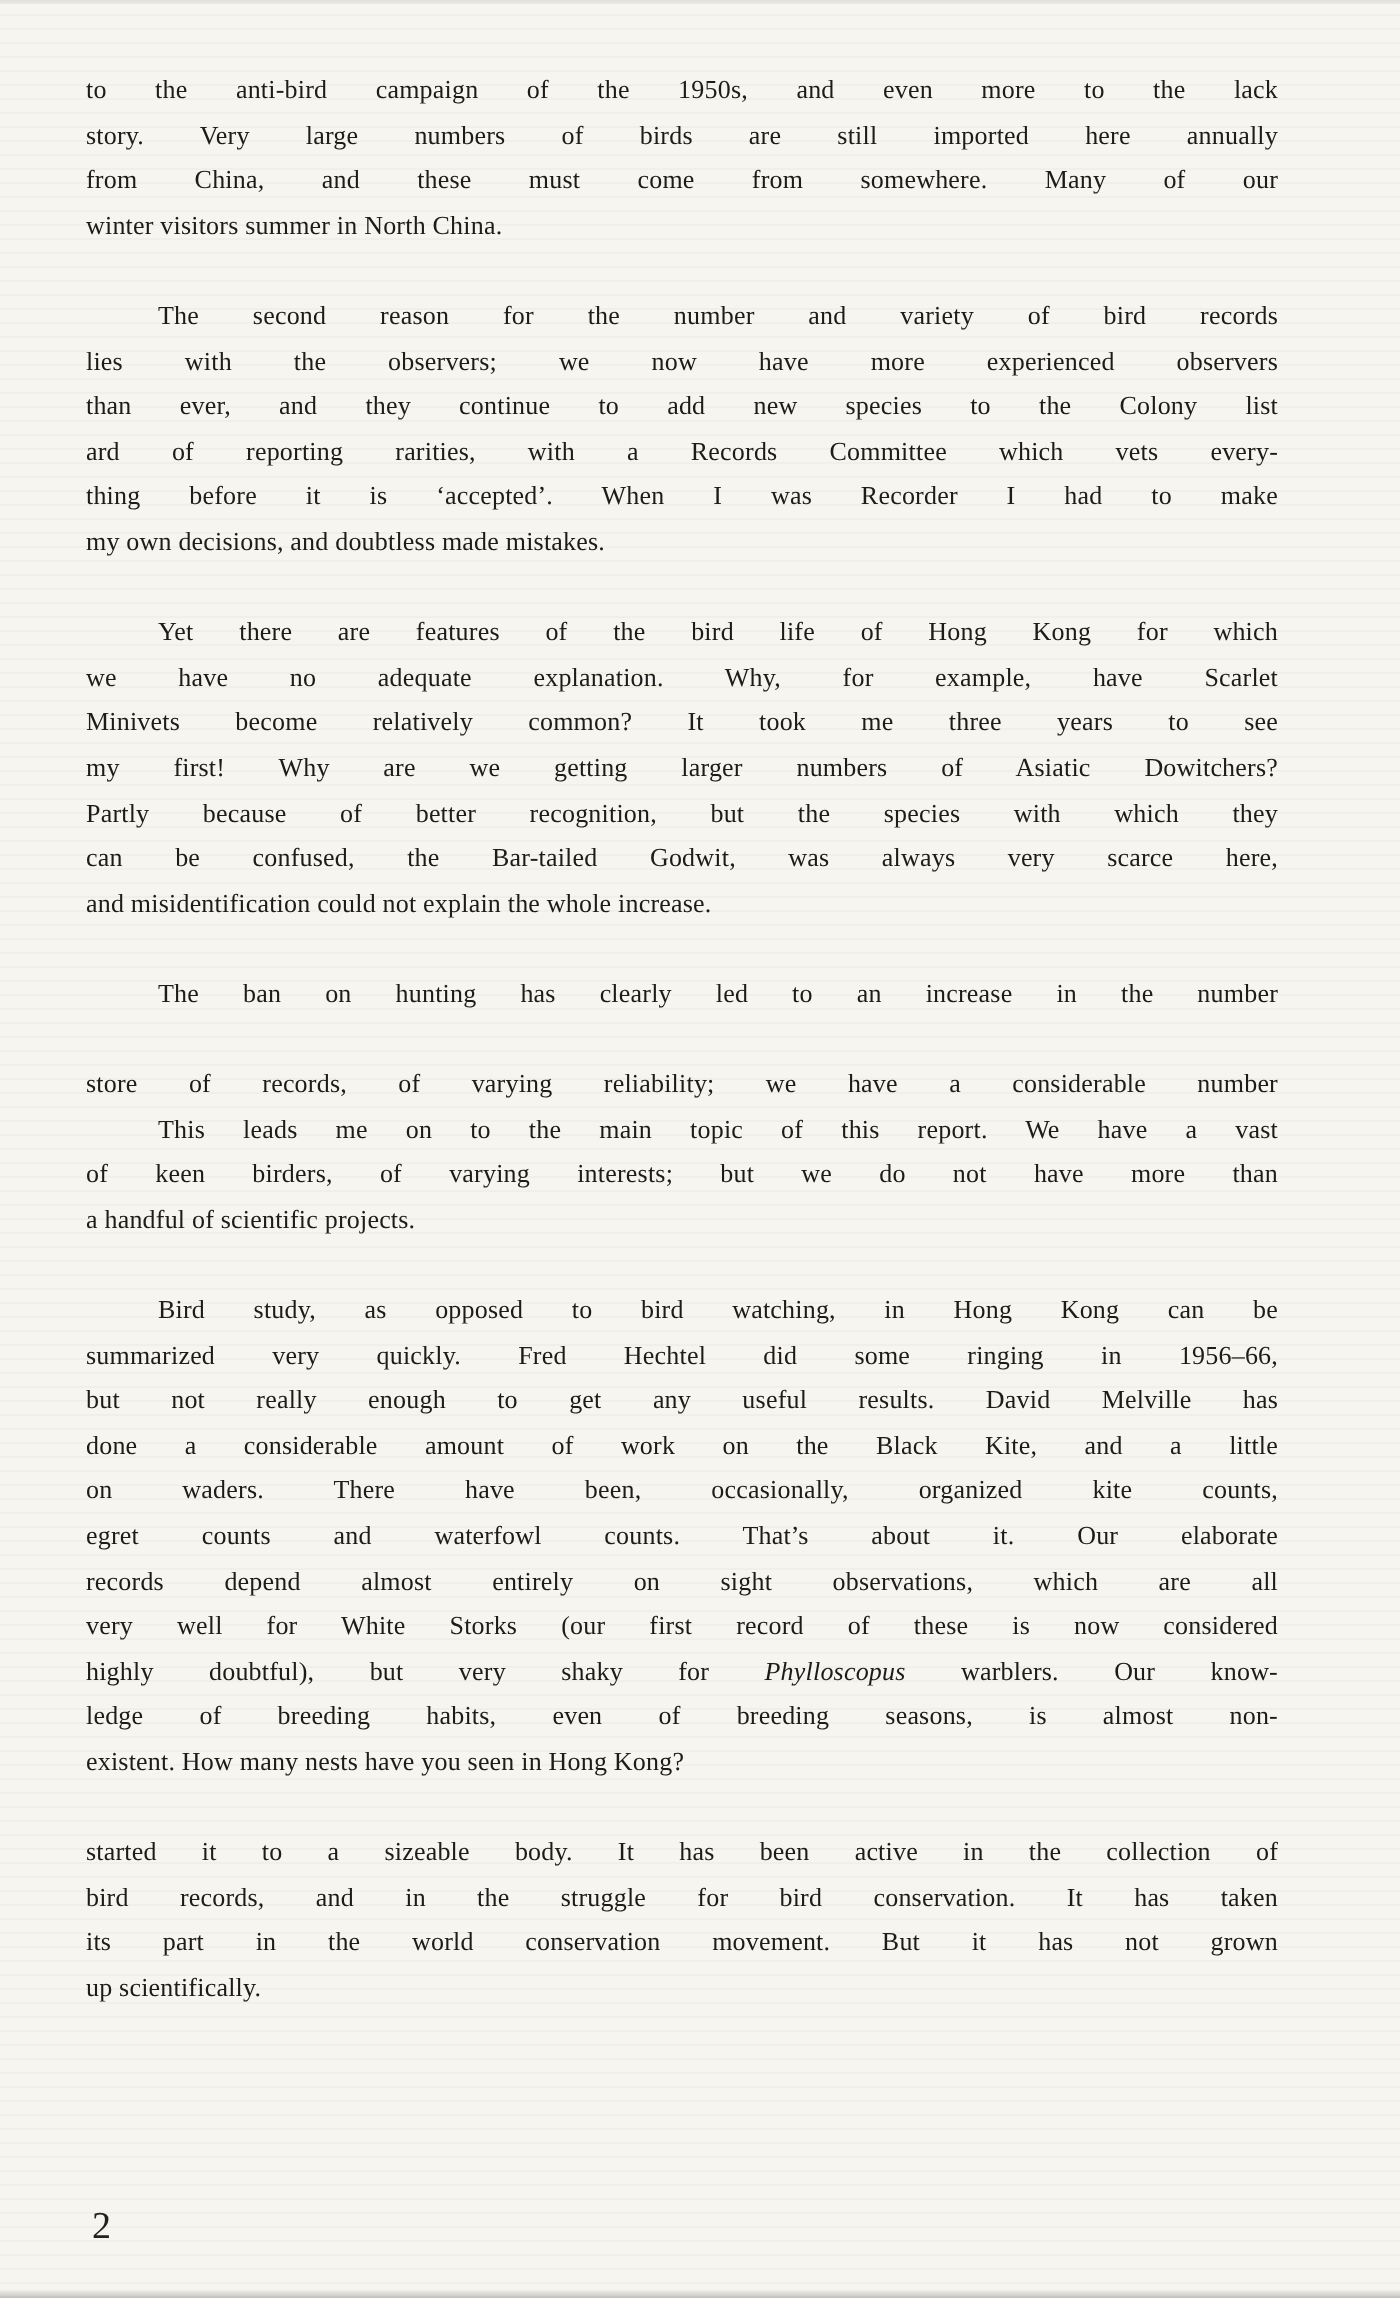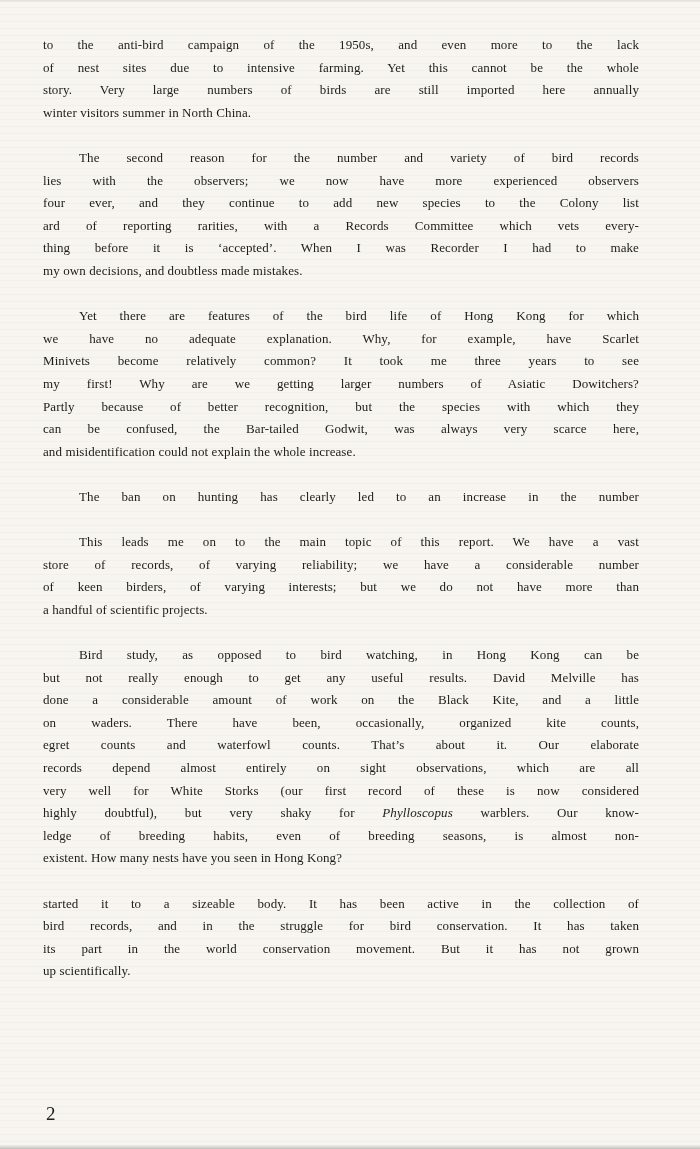--- a/index.html
+++ b/index.html
@@ -74,52 +74,53 @@
   }
 </style>
 </head>
 <body>
 
 <div class="page">
   <div class="page-edge-top"></div>
   <main class="text-block">
       <div class="paragraph">
         <div class="line"><span>to the anti-bird campaign of the 1950s, and even more to the lack</span></div>
-        <div class="line"><span>of nest sites due to intensive farming. Yet this cannot be the whole</span></div>
         <div class="line"><span>story. Very large numbers of birds are still imported here annually</span></div>
+        <div class="line"><span>from China, and these must come from somewhere. Many of our</span></div>
         <div class="line last"><span>winter visitors summer in North China.</span></div>
       </div>
       <div class="paragraph">
         <div class="line indent"><span>The second reason for the number and variety of bird records</span></div>
         <div class="line"><span>lies with the observers; we now have more experienced observers</span></div>
-        <div class="line"><span>four ever, and they continue to add new species to the Colony list</span></div>
+        <div class="line"><span>than ever, and they continue to add new species to the Colony list</span></div>
         <div class="line"><span>ard of reporting rarities, with a Records Committee which vets every-</span></div>
         <div class="line"><span>thing before it is ‘accepted’. When I was Recorder I had to make</span></div>
         <div class="line last"><span>my own decisions, and doubtless made mistakes.</span></div>
       </div>
       <div class="paragraph">
         <div class="line indent"><span>Yet there are features of the bird life of Hong Kong for which</span></div>
         <div class="line"><span>we have no adequate explanation. Why, for example, have Scarlet</span></div>
         <div class="line"><span>Minivets become relatively common? It took me three years to see</span></div>
         <div class="line"><span>my first! Why are we getting larger numbers of Asiatic Dowitchers?</span></div>
         <div class="line"><span>Partly because of better recognition, but the species with which they</span></div>
         <div class="line"><span>can be confused, the Bar-tailed Godwit, was always very scarce here,</span></div>
         <div class="line last"><span>and misidentification could not explain the whole increase.</span></div>
       </div>
       <div class="paragraph">
         <div class="line indent"><span>The ban on hunting has clearly led to an increase in the number</span></div>
       </div>
       <div class="paragraph">
+        <div class="line"><span>store of records, of varying reliability; we have a considerable number</span></div>
         <div class="line indent"><span>This leads me on to the main topic of this report. We have a vast</span></div>
-        <div class="line"><span>store of records, of varying reliability; we have a considerable number</span></div>
         <div class="line"><span>of keen birders, of varying interests; but we do not have more than</span></div>
         <div class="line last"><span>a handful of scientific projects.</span></div>
       </div>
       <div class="paragraph">
         <div class="line indent"><span>Bird study, as opposed to bird watching, in Hong Kong can be</span></div>
+        <div class="line"><span>summarized very quickly. Fred Hechtel did some ringing in 1956–66,</span></div>
         <div class="line"><span>but not really enough to get any useful results. David Melville has</span></div>
         <div class="line"><span>done a considerable amount of work on the Black Kite, and a little</span></div>
         <div class="line"><span>on waders. There have been, occasionally, organized kite counts,</span></div>
         <div class="line"><span>egret counts and waterfowl counts. That’s about it. Our elaborate</span></div>
         <div class="line"><span>records depend almost entirely on sight observations, which are all</span></div>
         <div class="line"><span>very well for White Storks (our first record of these is now considered</span></div>
         <div class="line"><span>highly doubtful), but very shaky for </span><i>Phylloscopus</i><span> warblers. Our know-</span></div>
         <div class="line"><span>ledge of breeding habits, even of breeding seasons, is almost non-</span></div>
         <div class="line last"><span>existent. How many nests have you seen in Hong Kong?</span></div>
       </div>

